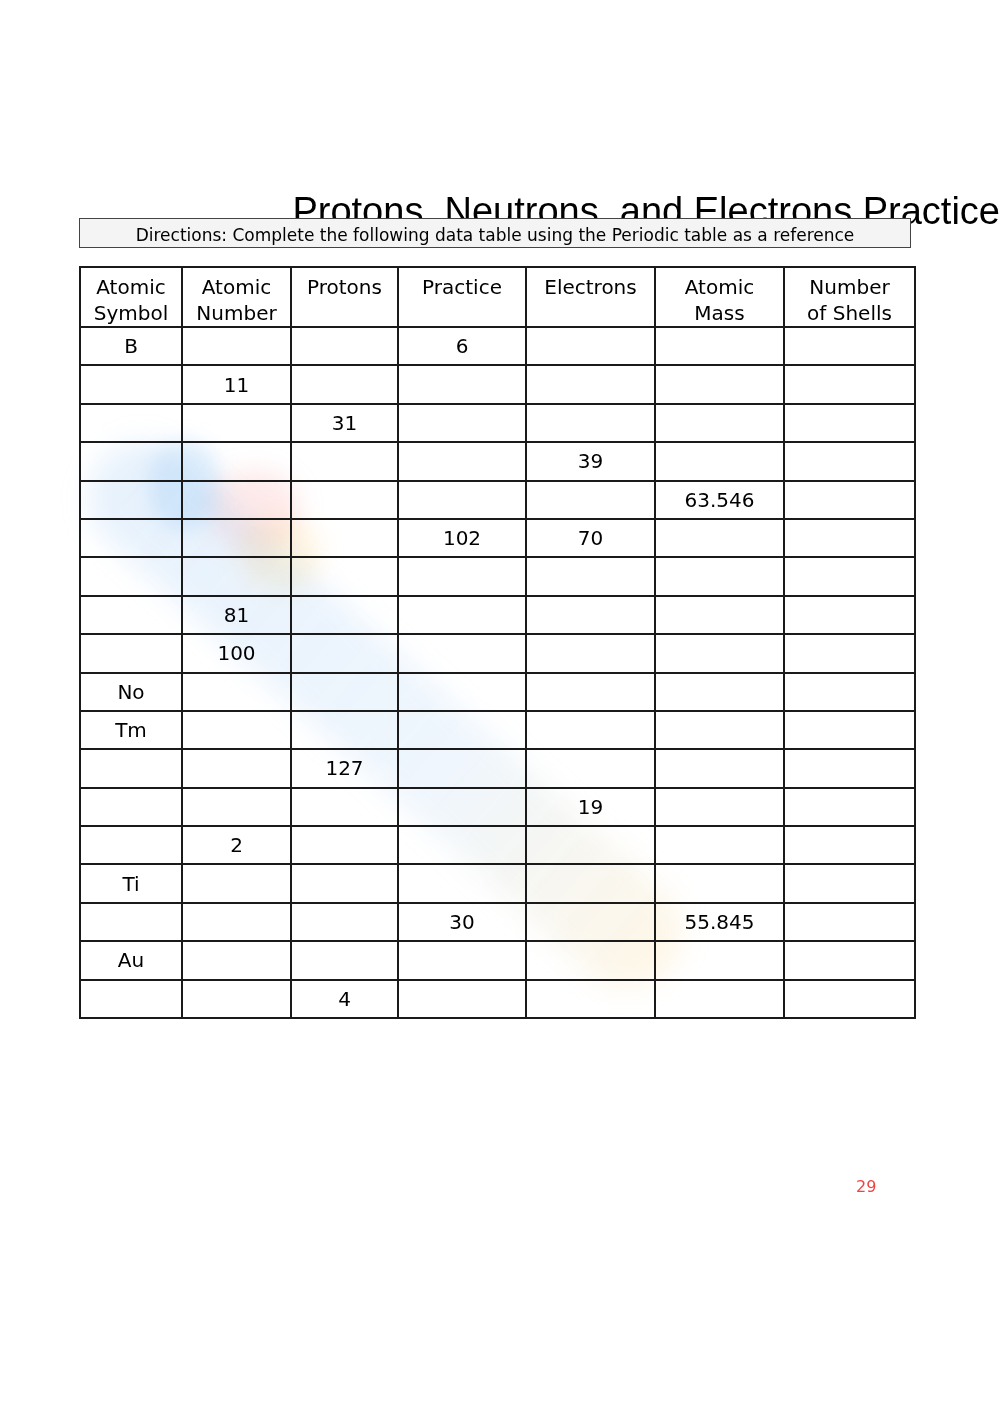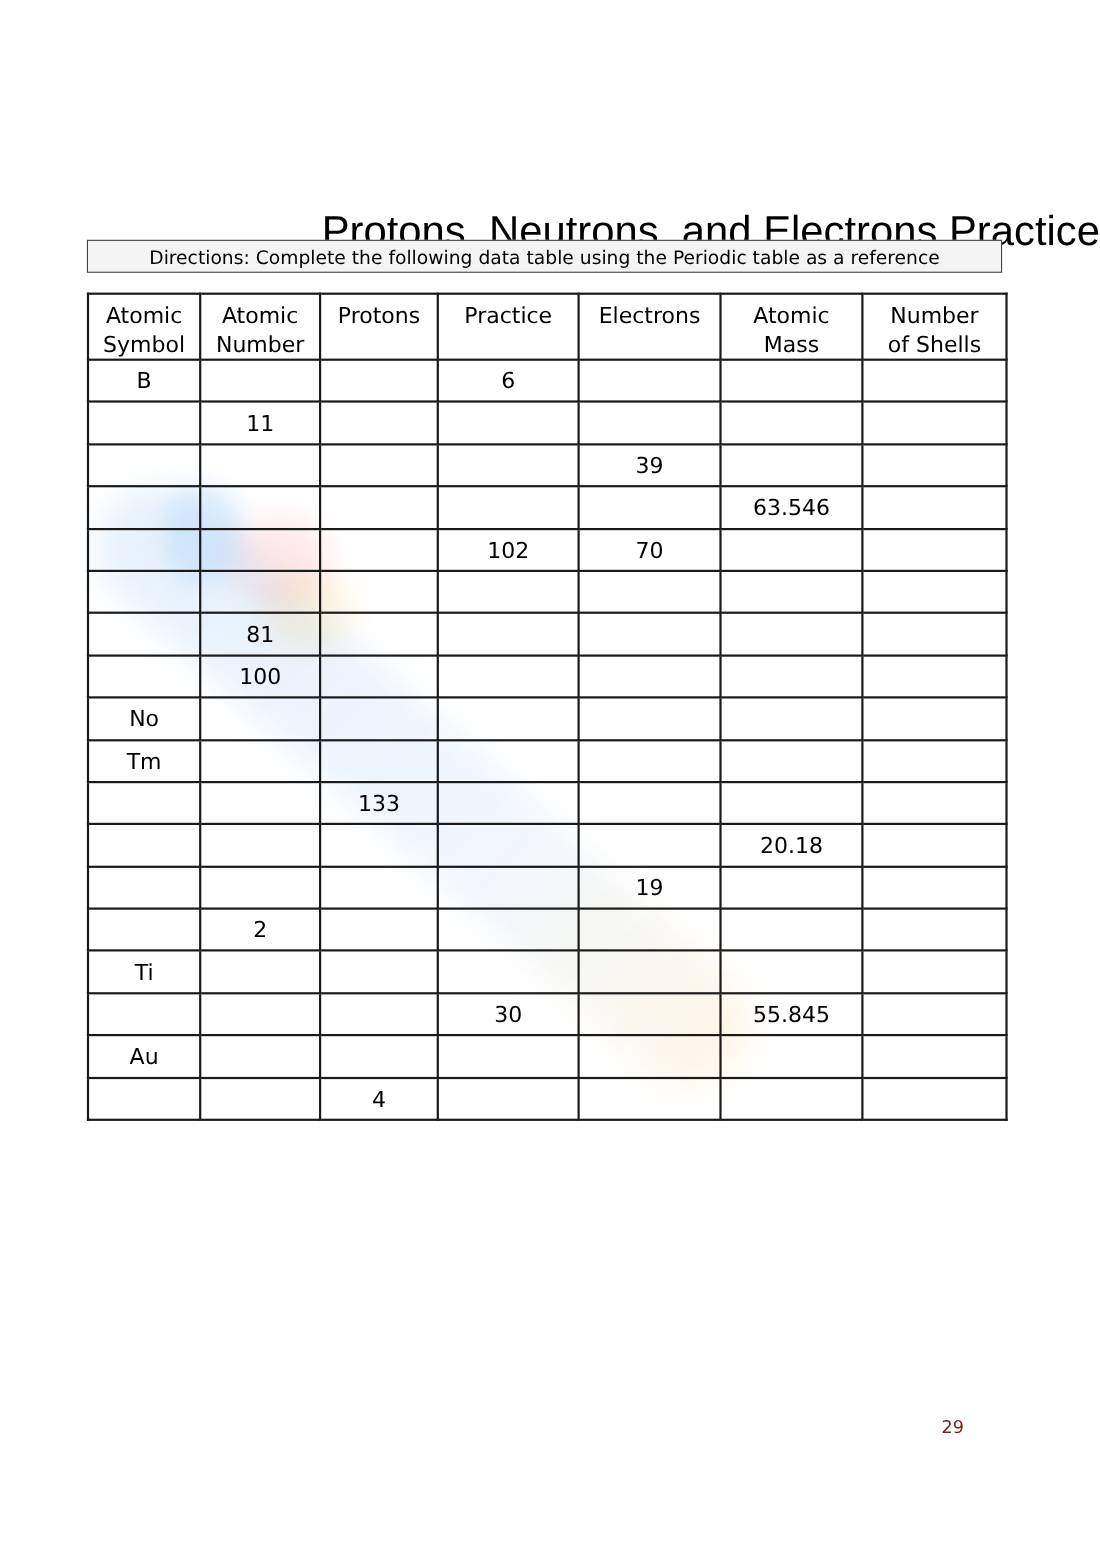--- a/index.html
+++ b/index.html
@@ -10,21 +10,21 @@
     .wm-blob1 { position:absolute; left:150px; top:440px; width:70px; height:90px; border-radius:35px; background: rgba(120,180,240,0.22); filter: blur(10px); }
     .wm-blob2 { position:absolute; left:210px; top:470px; width:90px; height:80px; border-radius:40px; background: rgba(250,140,140,0.18); filter: blur(12px); }
     .wm-blob3 { position:absolute; left:240px; top:520px; width:80px; height:70px; border-radius:40px; background: rgba(255,200,90,0.18); filter: blur(12px); }
     .title { position: absolute; left: 0; right: 0; top: 160px; text-align: right; font-family: "Liberation Sans", sans-serif; font-size: 38px; line-height: 52px; font-weight: normal; }
     .directions { position: absolute; left: 79px; top: 218px; width: 832px; height: 30px; border: 1.5px solid #444; background: #f4f4f4; box-sizing: border-box;
       text-align: center; font-size: 17px; line-height: 32px; }
     table.data { position: absolute; left: 79px; top: 266px; border-collapse: collapse; table-layout: fixed; width: 835px; }
     table.data th, table.data td { border: 2px solid #1a1a1a; text-align: center; font-size: 20px; font-weight: normal; padding: 0; }
     table.data th { height: 48px; line-height: 26px; vertical-align: top; padding-top: 6px; box-sizing: border-box; }
     table.data td { height: 36.4px; line-height: 36px; }
-    .pageno { position: absolute; left: 856px; top: 1288px; font-size: 16px; color: #7f1d1d; text-align: center; }
+    .pageno { position: absolute; left: 856px; top: 1177px; font-size: 16px; color: #ef4444; text-align: center; }
   </style>
 </head>
 <body>
 
 <div class="wm-blob1"></div>
 <div class="wm-blob2"></div>
 <div class="wm-blob3"></div>
 <div class="watermark"></div>
 
 <h1 class="title">Protons, Neutrons, and Electrons Practice</h1>
@@ -88,20 +88,29 @@
         <td>11</td>
         <td></td>
         <td></td>
         <td></td>
         <td></td>
         <td></td>
       </tr>
       <tr>
         <td></td>
         <td></td>
+        <td>31</td>
+        <td></td>
+        <td></td>
+        <td></td>
+        <td></td>
+      </tr>
+      <tr>
+        <td></td>
+        <td></td>
         <td></td>
         <td></td>
         <td>39</td>
         <td></td>
         <td></td>
       </tr>
       <tr>
         <td></td>
         <td></td>
         <td></td>
@@ -160,33 +169,24 @@
         <td></td>
         <td></td>
         <td></td>
         <td></td>
         <td></td>
         <td></td>
       </tr>
       <tr>
         <td></td>
         <td></td>
-        <td>133</td>
-        <td></td>
-        <td></td>
-        <td></td>
-        <td></td>
-      </tr>
-      <tr>
-        <td></td>
-        <td></td>
-        <td></td>
-        <td></td>
-        <td></td>
-        <td>20.18</td>
+        <td>127</td>
+        <td></td>
+        <td></td>
+        <td></td>
         <td></td>
       </tr>
       <tr>
         <td></td>
         <td></td>
         <td></td>
         <td></td>
         <td>19</td>
         <td></td>
         <td></td>

